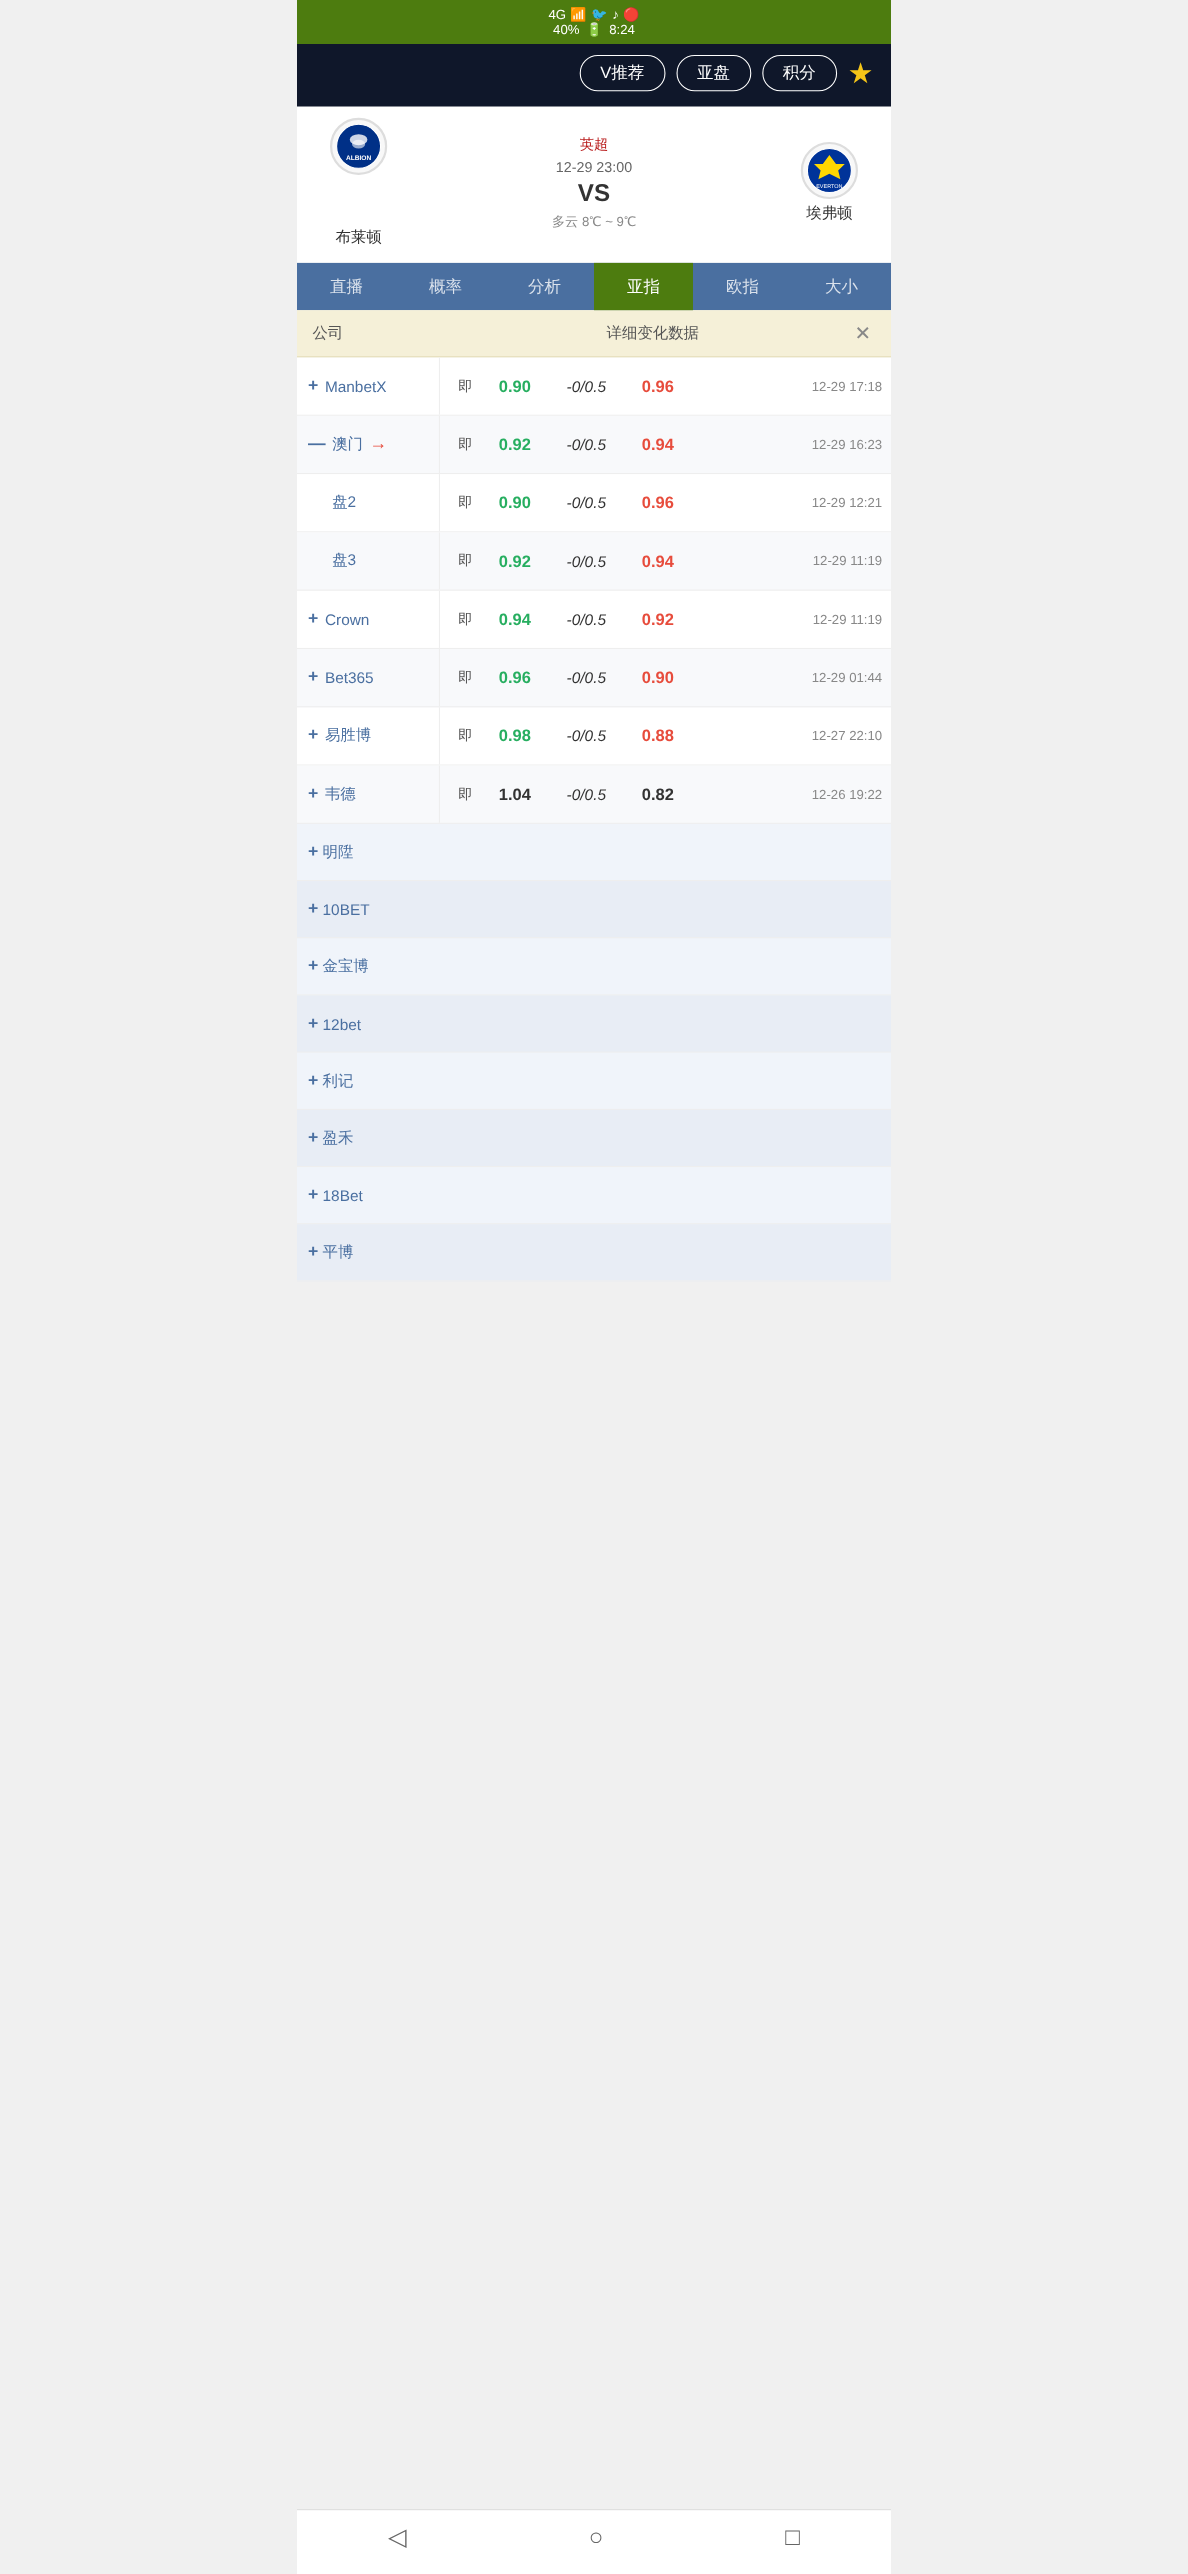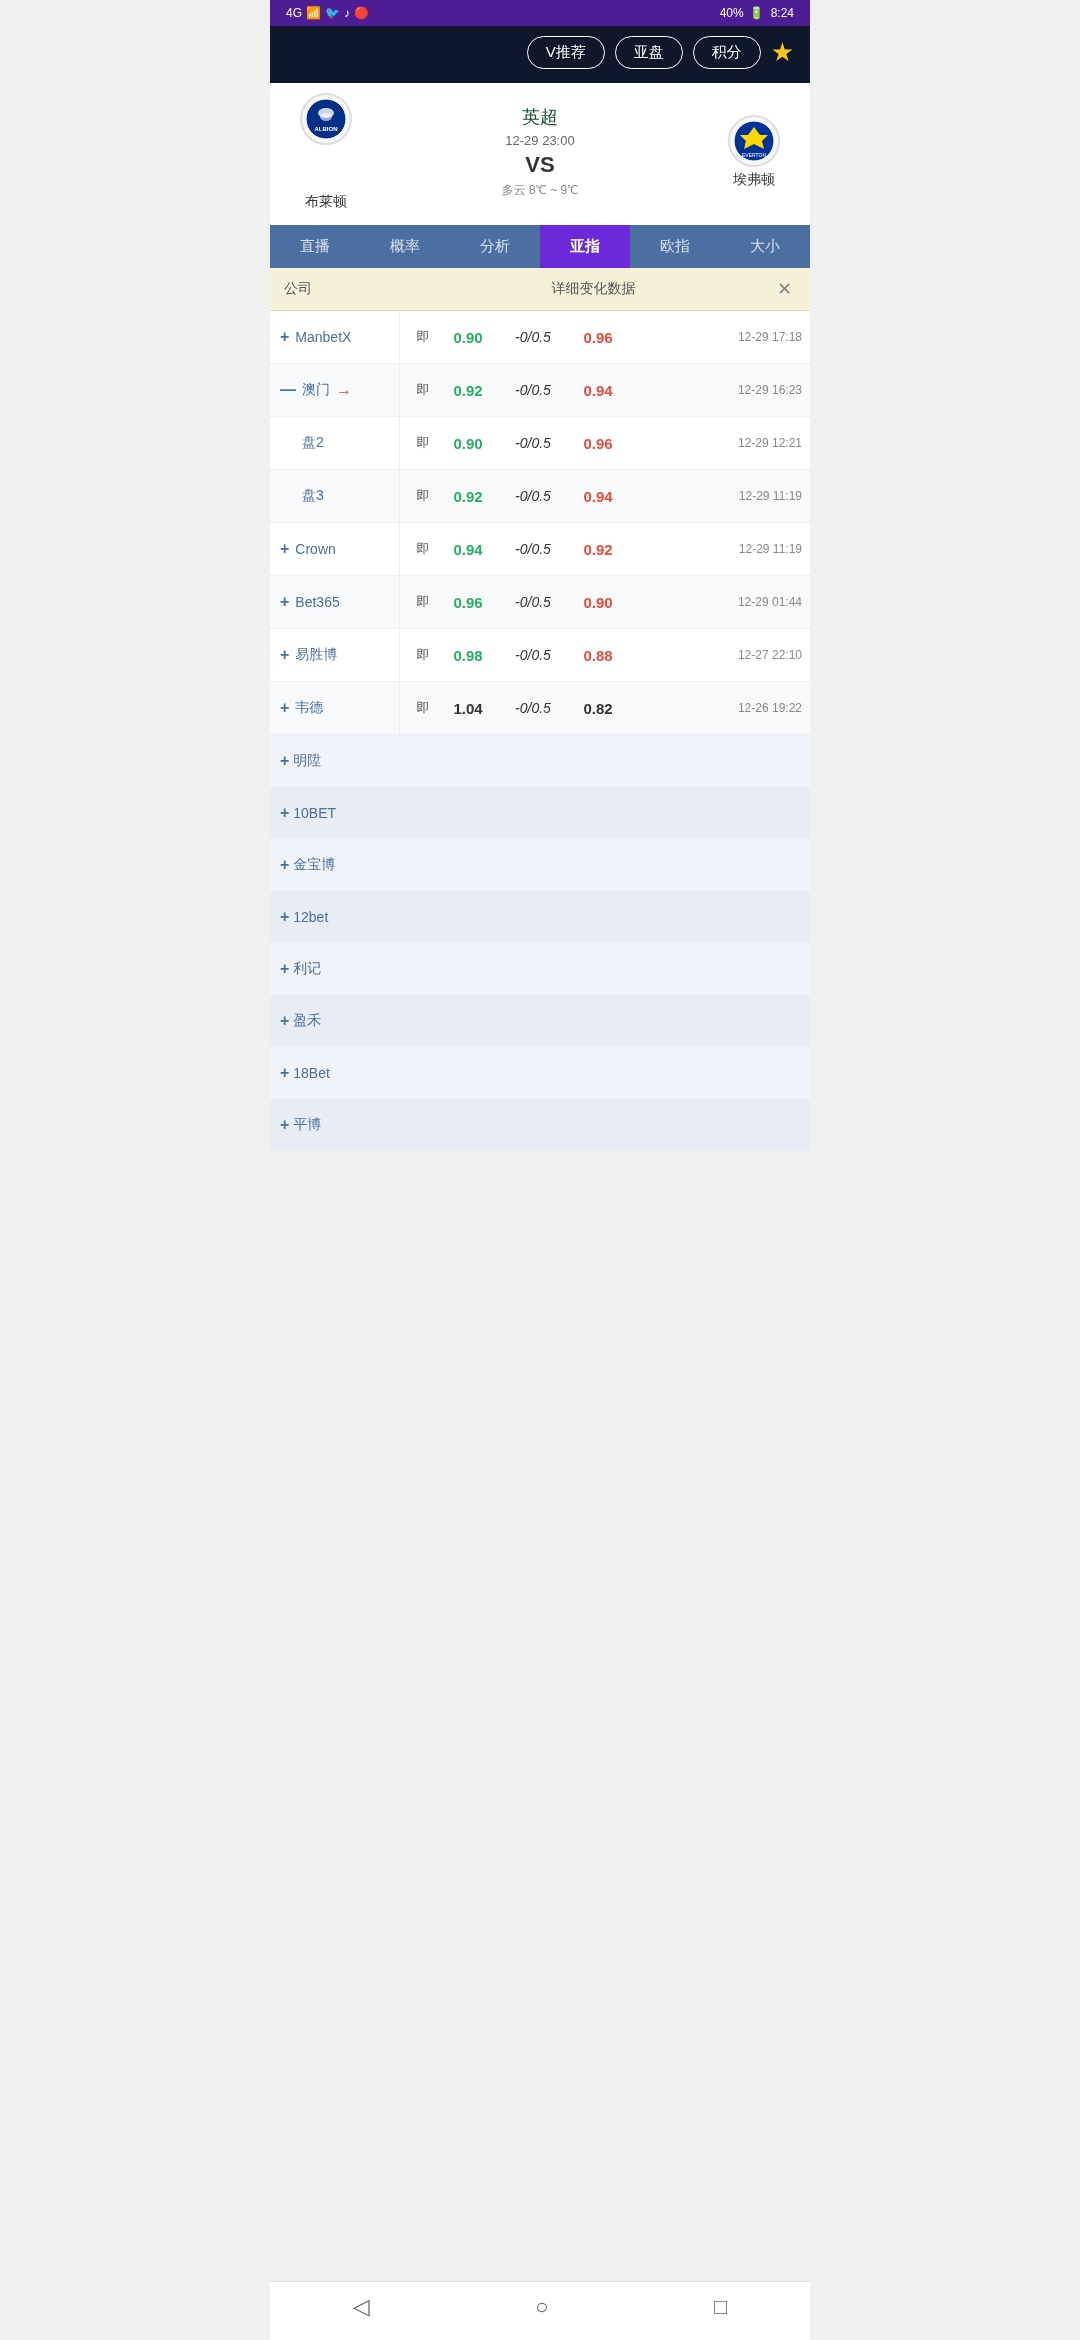--- a/index.html
+++ b/index.html
@@ -8,27 +8,28 @@
       font-family: -apple-system, 'PingFang SC', 'Microsoft YaHei', sans-serif;
       background: #f0f0f0;
       width: 100%;
       max-width: 540px;
       margin: 0 auto;
       font-size: 14px;
     }
 
     
     .status-bar {
-      background: #4c1d95;
+      background: #4d7c0f;
       display: flex;
       justify-content: space-between;
       align-items: center;
       padding: 6px 16px;
       color: white;
       font-size: 12px;
+      flex-direction: column;
     }
     .status-left { display: flex; align-items: center; gap: 4px; }
     .status-right { display: flex; align-items: center; gap: 6px; }
 
     
     .header {
       background: #0f172a;
       padding: 10px 16px 14px;
       display: flex;
       justify-content: flex-end;
@@ -71,43 +72,43 @@
       align-items: center;
       justify-content: center;
       font-size: 10px;
       color: #555;
       overflow: hidden;
       background: #f8f8f8;
     }
     .team-logo svg { width: 44px; height: 44px; }
     .team-name { font-size: 14px; color: #333; margin-top: 4px; font-weight: 500; }
     .match-center { flex: 1; display: flex; flex-direction: column; align-items: center; gap: 4px; }
-    .match-league { font-size: 18px; color: #14532d; }
+    .match-league { font-size: 13px; color: #b91c1c; }
     .match-time { font-size: 13px; color: #666; }
     .match-vs { font-size: 22px; color: #333; font-weight: bold; }
     .match-weather { font-size: 12px; color: #888; }
 
     
     .tabs {
       background: #4a6fa0;
       display: flex;
       border-bottom: none;
     }
     .tab {
       flex: 1;
       text-align: center;
       padding: 12px 0;
       color: rgba(255,255,255,0.8);
       font-size: 15px;
       cursor: pointer;
     }
     .tab.active {
-      background: #6d28d9;
+      background: #4d7c0f;
       color: white;
-      font-weight: bold;
+      font-weight: normal;
     }
 
     
     .table-header {
       background: #f5f0d8;
       display: flex;
       align-items: center;
       padding: 10px 14px;
       border-bottom: 1px solid #e0d8b0;
     }

